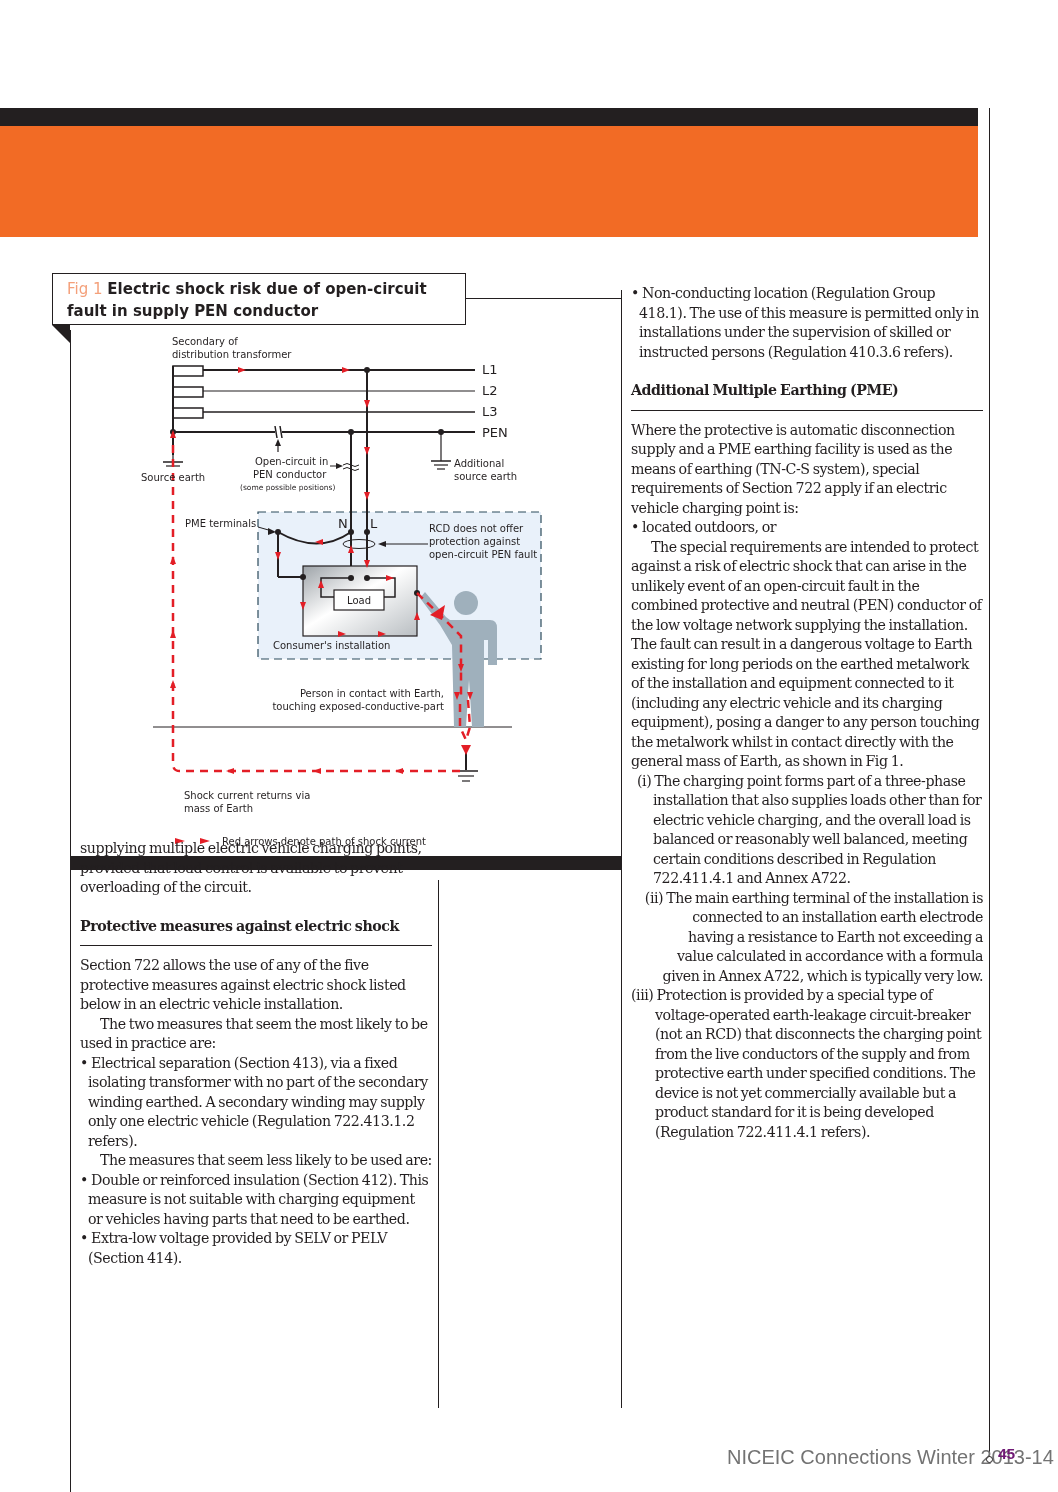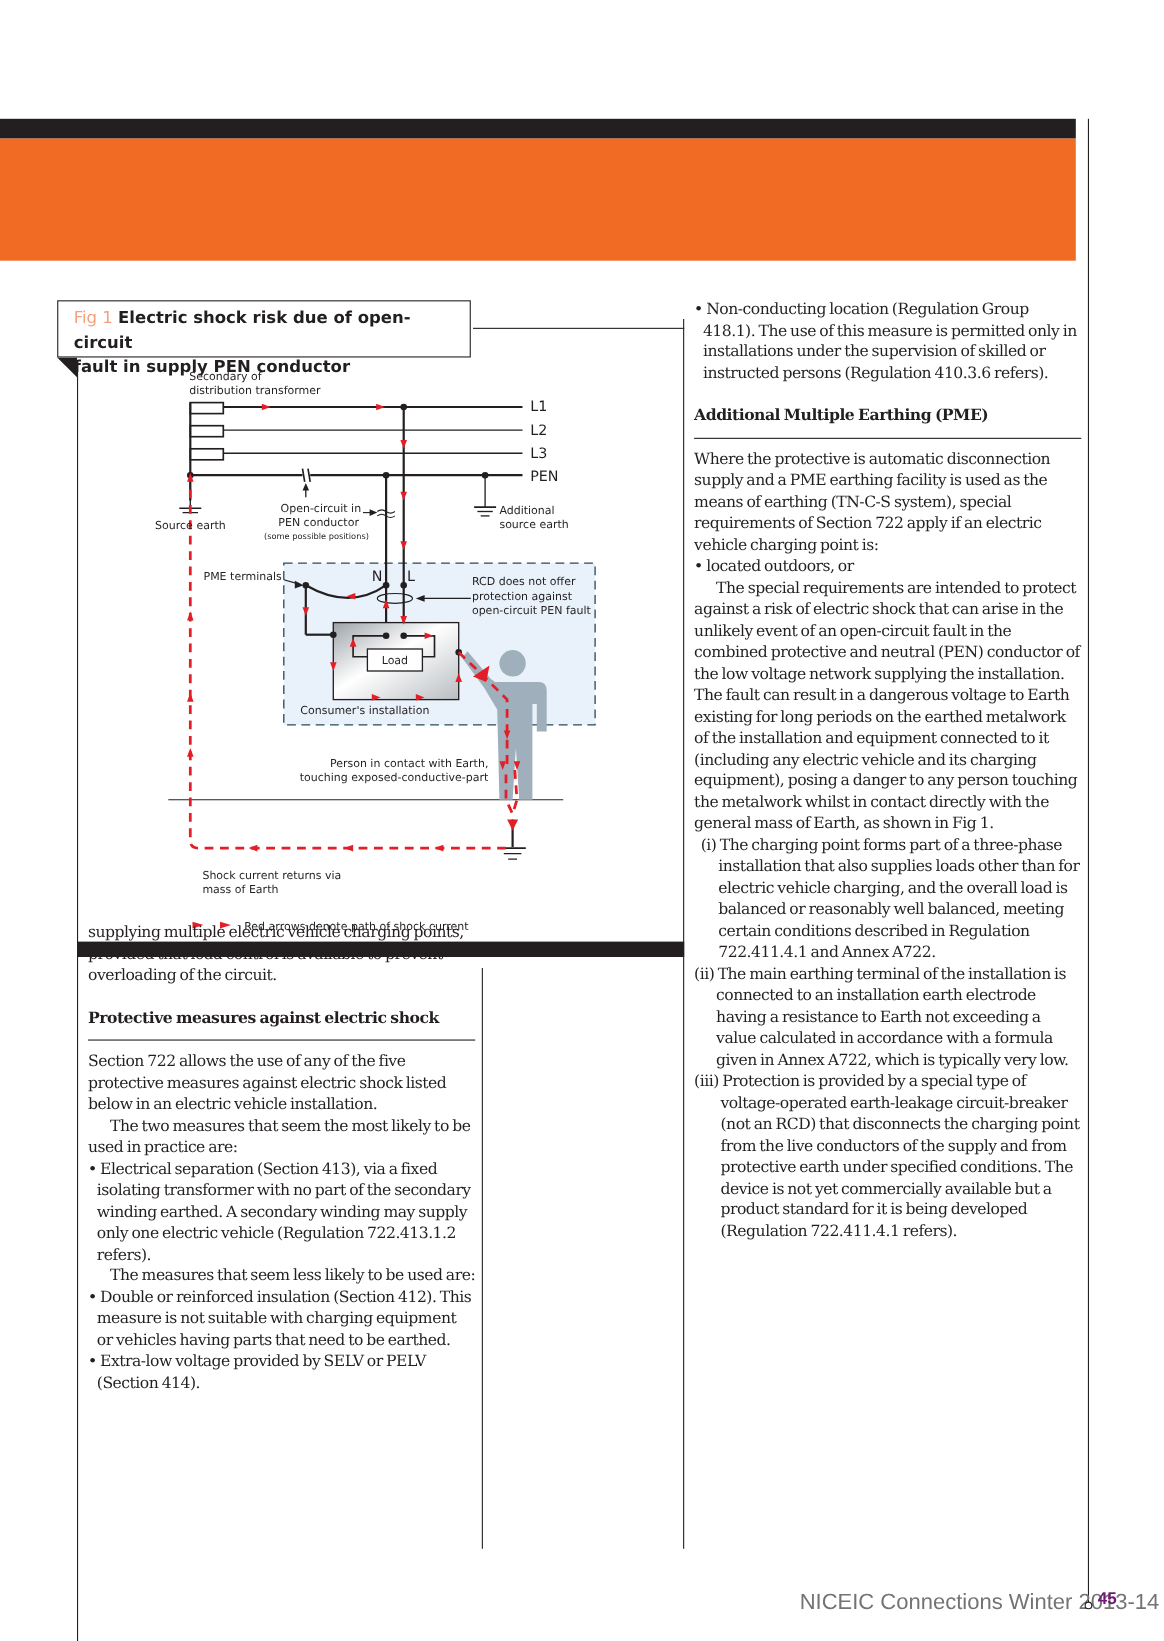--- a/index.html
+++ b/index.html
@@ -6,37 +6,37 @@
   body { width:1058px; height:1492px; position:relative; overflow:hidden; font-family:"DejaVu Serif", serif; color:#231f20; }
   .abs { position:absolute; }
   .top-bar { left:0; top:108px; width:978px; height:18px; background:#231f20; }
   .orange-band { left:0; top:126px; width:978px; height:111px; background:#f26b25; }
   .right-rule { left:989px; top:108px; width:1px; height:1350px; background:#231f20; }
   .left-rule { left:70px; top:330px; width:1px; height:1162px; background:#231f20; }
   .mid-rule { left:438px; top:880px; width:1px; height:528px; background:#231f20; }
   .right-col-rule { left:621px; top:290px; width:1px; height:1118px; background:#231f20; }
   .fig-top-rule { left:430px; top:298px; width:192px; height:1px; background:#231f20; }
   .fig-bottom-bar { left:70px; top:856px; width:552px; height:14px; background:#231f20; }
-  .fig-caption-box { left:52px; top:273px; width:376px; height:52px; border:1px solid #231f20; background:#fff; box-sizing:border-box; padding:4px 10px 0 14px; font-family:"DejaVu Sans", sans-serif; font-size:15px; line-height:22px; }
+  .fig-caption-box { left:52px; top:273px; width:414px; height:52px; border:1px solid #231f20; background:#fff; box-sizing:border-box; padding:4px 10px 0 14px; font-family:"DejaVu Sans", sans-serif; font-size:15px; line-height:22px; }
   .fig-num { color:#f4a07a; font-weight:normal; }
   .fig-title { font-weight:bold; color:#231f20; }
   .corner-tri { left:52px; top:325px; width:0; height:0; border-top:18px solid #231f20; border-left:18px solid transparent; }
   .diagram { left:71px; top:330px; width:550px; height:525px; }
   .diagram text { font-family:"DejaVu Sans", sans-serif; fill:#231f20; }
   .col { font-size:14.2px; line-height:19.5px; letter-spacing:-0.45px; word-spacing:-1px; }
   .col p { margin:0; }
   .indent { text-indent:20px; }
   .bullet { padding-left:8px; text-indent:-8px; }
   .enum { padding-left:22px; text-indent:-16px; }
   .enum2 { padding-left:20px; text-indent:-20px; }
   .enum3 { padding-left:24px; text-indent:-24px; }
   .heading { font-weight:bold; font-size:14.2px; margin:0; padding-bottom:9px; border-bottom:1px solid #231f20; margin-bottom:10px !important; }
   .gap { height:19px; }
   .left-text { left:80px; top:839px; width:352px; }
-  .right-text { left:631px; top:272px; width:352px; }
+  .right-text { left:631px; top:284px; width:352px; }
   .footer { left:727px; top:1446px; font-family:"Liberation Sans", sans-serif; font-size:20px; color:#737373; }
   .page-num { left:998px; top:1445px; font-family:"Liberation Sans", sans-serif; font-weight:bold; font-size:15.5px; color:#701a75; }
   .footer-dot { left:986px; top:1456px; width:5px; height:5px; border:1px solid #231f20; border-radius:50%; background:#fff; }
 </style>
 </head>
 <body>
 
 <div class="abs top-bar"></div>
 <div class="abs orange-band"></div>
 
@@ -209,19 +209,19 @@
 </div>
 
 <div class="abs col right-text">
   <p class="bullet">• Non-conducting location (Regulation Group 418.1). The use of this measure is permitted only in installations under the supervision of skilled or instructed persons (Regulation 410.3.6 refers).</p>
   <div class="gap"></div>
   <p class="heading">Additional Multiple Earthing (PME)</p>
   <p>Where the protective is automatic disconnection supply and a PME earthing facility is used as the means of earthing (TN-C-S system), special requirements of Section 722 apply if an electric vehicle charging point is:</p>
   <p class="bullet">• located outdoors, or</p>
   <p class="indent">The special requirements are intended to protect against a risk of electric shock that can arise in the unlikely event of an open-circuit fault in the combined protective and neutral (PEN) conductor of the low voltage network supplying the installation. The fault can result in a dangerous voltage to Earth existing for long periods on the earthed metalwork of the installation and equipment connected to it (including any electric vehicle and its charging equipment), posing a danger to any person touching the metalwork whilst in contact directly with the general mass of Earth, as shown in Fig 1.</p>
   <p class="enum">(i) The charging point forms part of a three-phase installation that also supplies loads other than for electric vehicle charging, and the overall load is balanced or reasonably well balanced, meeting certain conditions described in Regulation 722.411.4.1 and Annex A722.</p>
-  <p class="enum2" style="padding-left:20px;text-indent:-20px;">(ii) The main earthing terminal of the installation is connected to an installation earth electrode having a resistance to Earth not exceeding a value calculated in accordance with a formula given in Annex A722, which is typically very low.</p>
+  <p class="enum2" style="padding-left:20px;text-indent:-20px;text-align:right;">(ii) The main earthing terminal of the installation is connected to an installation earth electrode having a resistance to Earth not exceeding a value calculated in accordance with a formula given in Annex A722, which is typically very low.</p>
   <p class="enum3">(iii) Protection is provided by a special type of voltage-operated earth-leakage circuit-breaker (not an RCD) that disconnects the charging point from the live conductors of the supply and from protective earth under specified conditions. The device is not yet commercially available but a product standard for it is being developed (Regulation 722.411.4.1 refers).</p>
 </div>
 
 <div class="abs footer">NICEIC Connections Winter 2013-14</div>
 <div class="abs footer-dot"></div>
 <div class="abs page-num">45</div>
 
 </body></html>

